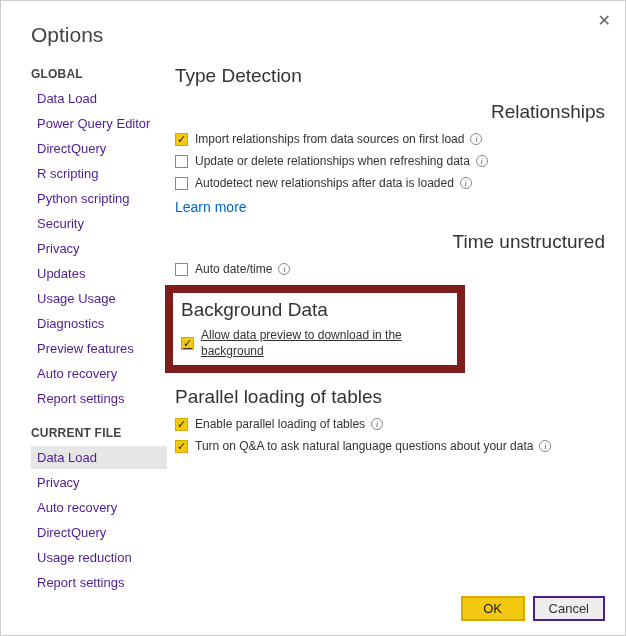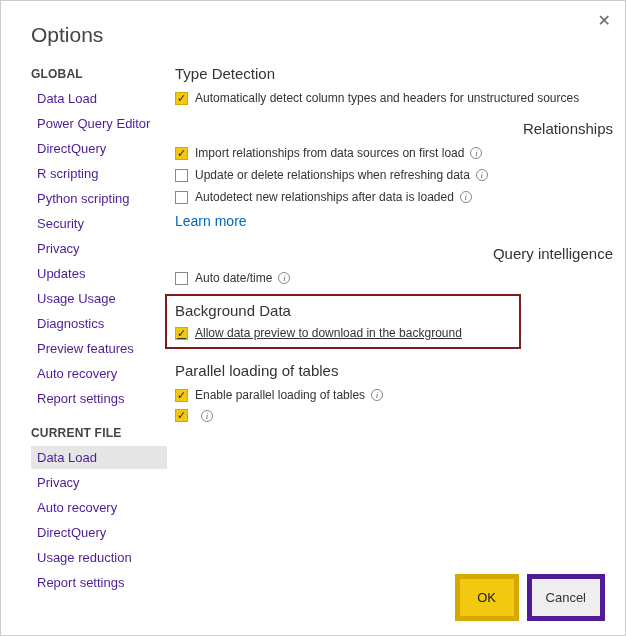--- a/index.html
+++ b/index.html
@@ -25,21 +25,21 @@
   }
   .dlg-title {
     font-size: 21px;
     color: #444;
     font-weight: 400;
     padding: 22px 16px 18px 30px;
   }
   .body-row {
     display: flex;
     padding-left: 30px;
-    padding-right: 12px;
+    padding-right: 20px;
   }
   .sidebar {
     width: 136px;
     flex: 0 0 136px;
   }
   .side-head {
     font-size: 12px;
     font-weight: 600;
     color: #444;
     margin: 2px 0 6px 0;
@@ -54,21 +54,21 @@
     cursor: pointer;
   }
   .side-item.selected {
     background: #e6e6e6;
   }
   .main {
     flex: 1;
     padding-left: 8px;
   }
   .section-title {
-    font-size: 15px;
+    font-size: 19px;
     color: #333;
     margin: 0 0 8px 0;
   }
   .section-title.sp { margin-top: 14px; text-align: right; }
   .opt-row {
     display: flex;
     align-items: center;
     font-size: 12px;
     color: #333;
     margin-bottom: 6px;
@@ -109,39 +109,39 @@
   }
   .link {
     color: #0066bf;
     font-size: 14px;
     cursor: pointer;
     margin-top: 2px;
     margin-bottom: 2px;
     display: inline-block;
   }
   .highlight-box {
-    border: 2px solid #7f1d1d;
+    border: 8px solid #7f1d1d;
     padding: 4px 8px 6px 8px;
     margin: 8px 0 6px -10px;
-    width: 356px;
+    width: 300px;
   }
   .highlight-box .section-title { margin-top: 2px; margin-bottom: 6px; }
   .highlight-box .opt-row { margin-bottom: 0; text-decoration: underline; }
   .footer {
     position: absolute;
     bottom: 14px;
     right: 20px;
     display: flex;
     gap: 8px;
   }
   .btn {
     min-width: 64px;
-    padding: 11px 14px;
+    padding: 3px 14px;
     font-size: 13px;
-    border: 5px solid #4c1d95;
+    border: 2px solid #4c1d95;
     background: #eee;
     color: #333;
     cursor: pointer;
     text-align: center;
   }
   .btn.primary {
     background: #f2c811;
     border-color: #d4a900;
     color: #222;
   }
@@ -175,44 +175,40 @@
     <div class="side-item">Privacy</div>
     <div class="side-item">Auto recovery</div>
     <div class="side-item">DirectQuery</div>
     <div class="side-item">Usage reduction</div>
     <div class="side-item">Report settings</div>
   </div>
 
   <div class="main">
 
     <div class="section-title">Type Detection</div>
-    <div class="opt-row">
-      <span class="cb checked"></span>
-      <span>Automatically detect column types and headers for unstructured sources</span>
-    </div>
 
     <div class="section-title sp">Relationships</div>
     <div class="opt-row">
       <span class="cb checked"></span>
       <span>Import relationships from data sources on first load</span>
       <span class="info">i</span>
     </div>
     <div class="opt-row">
       <span class="cb"></span>
       <span>Update or delete relationships when refreshing data</span>
       <span class="info">i</span>
     </div>
     <div class="opt-row">
       <span class="cb"></span>
       <span>Autodetect new relationships after data is loaded</span>
       <span class="info">i</span>
     </div>
     <span class="link">Learn more</span>
 
-    <div class="section-title sp">Query intelligence</div>
+    <div class="section-title sp">Time unstructured</div>
     <div class="opt-row">
       <span class="cb"></span>
       <span>Auto date/time</span>
       <span class="info">i</span>
     </div>
 
     <div class="highlight-box">
       <div class="section-title">Background Data</div>
       <div class="opt-row">
         <span class="cb checked"></span>
@@ -222,20 +218,21 @@
 
     <div class="section-title" style="margin-top:13px">Parallel loading of tables</div>
     <div class="opt-row">
       <span class="cb checked"></span>
       <span>Enable parallel loading of tables</span>
       <span class="info">i</span>
     </div>
 
     <div class="opt-row">
       <span class="cb checked"></span>
+      <span>Turn on Q&amp;A to ask natural language questions about your data</span>
       <span class="info">i</span>
     </div>
 
   </div>
 </div>
 
 <div class="footer">
   <div class="btn primary">OK</div>
   <div class="btn">Cancel</div>
 </div>

